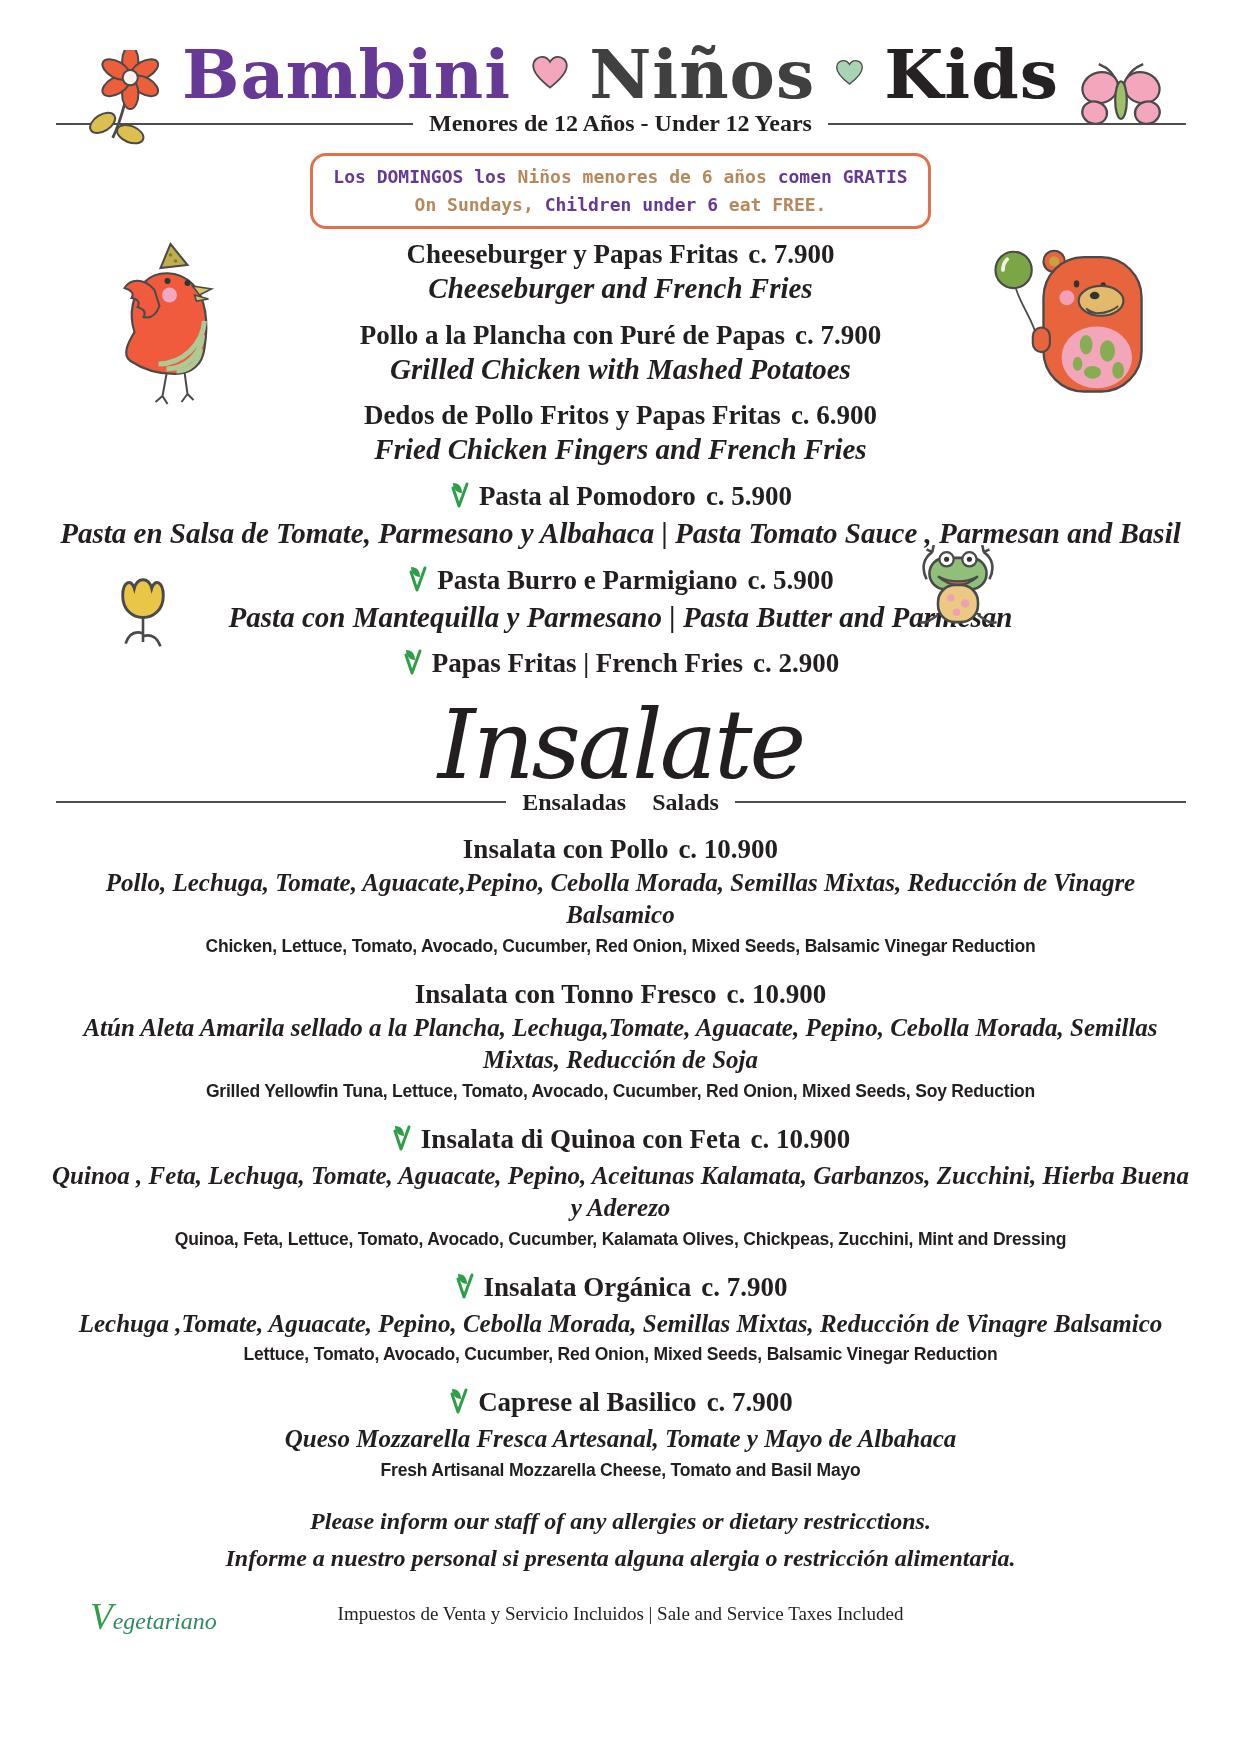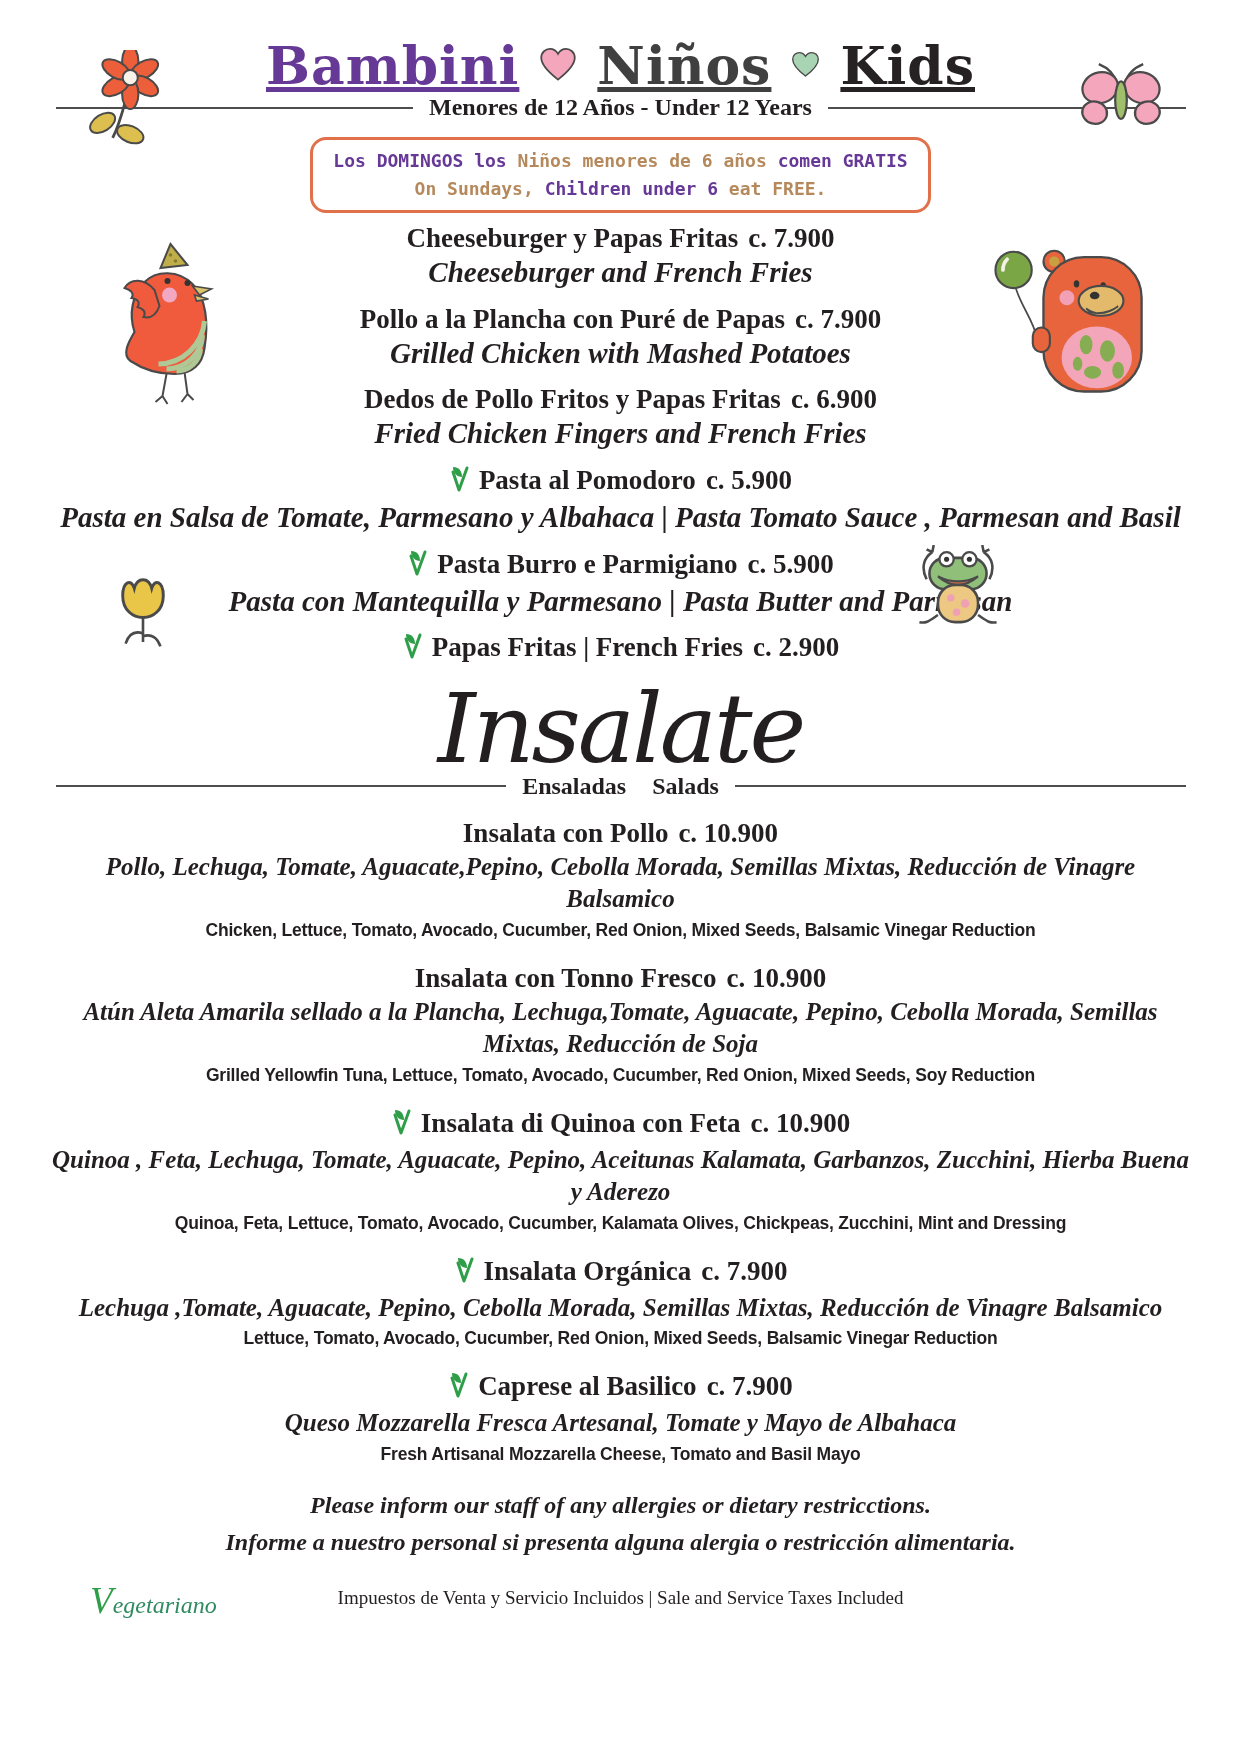--- a/index.html
+++ b/index.html
@@ -3,21 +3,21 @@
 <meta charset="utf-8">
 <style>
   html,body { margin:0; padding:0; background:#ffffff; }
   .page {
     position:relative; width:1241px; height:1754px; margin:0 auto;
     background:#ffffff; overflow:hidden;
     font-family:"Liberation Serif", serif; color:#231f20;
   }
   
   .header-row { margin-top:40px; display:flex; justify-content:center; align-items:center; gap:20px; }
-  .title-word { font-family:"DejaVu Serif", serif; font-weight:bold; font-size:52px; line-height:1; letter-spacing:1px;text-decoration:underline; }
+  .title-word { font-family:"DejaVu Serif", serif; font-weight:bold; font-size:68px; line-height:1; letter-spacing:1px; }
   .w-purple { color:#673997; }
   .w-tan    { color:#404040; }
   .w-black  { color:#262122; }
   .subtitle-row { width:1130px; margin:2px auto 0; display:flex; align-items:center; gap:16px; }
   .rule { flex:1; height:2px; background:#4d4d4d; }
   .subtitle-text { font-size:24px; font-weight:bold; white-space:nowrap;text-align:center; }
   .sub2-gap { display:inline-block; width:26px; }
   
   .promo-box {
     width:fit-content; margin:16px auto 0; padding:7px 20px;

